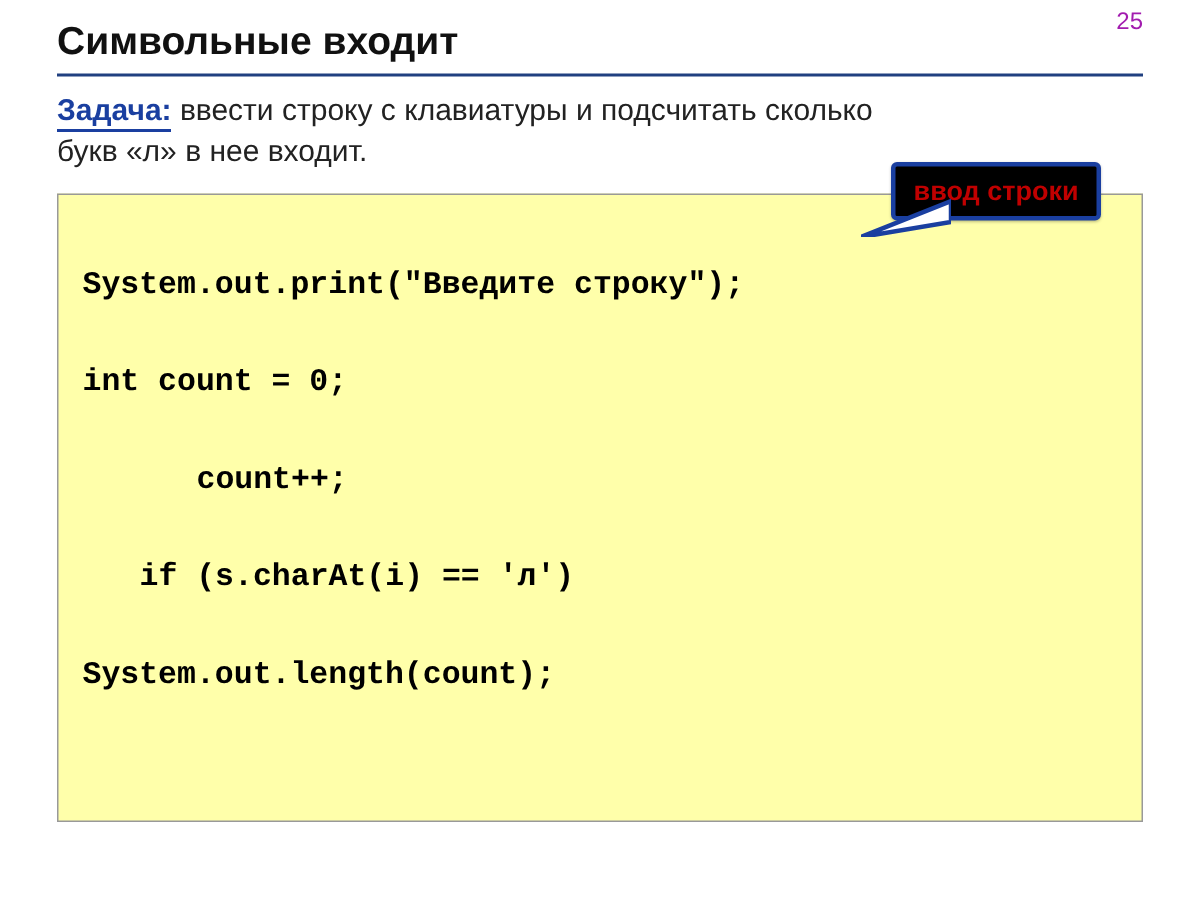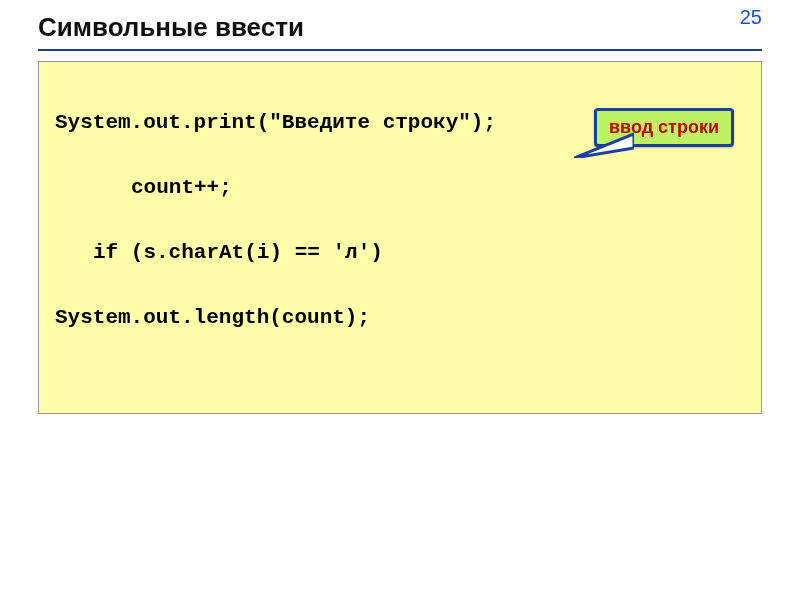--- a/index.html
+++ b/index.html
@@ -1,42 +1,46 @@
 <!DOCTYPE html>
 <html><head>
 <meta charset="utf-8">
 <style>
   html,body{margin:0;padding:0;width:800px;height:600px;background:#fff;font-family:Arial,Helvetica,sans-serif;}
   .slide{position:relative;width:800px;height:600px;box-sizing:border-box;padding:10px 38px 0 38px;}
-  .pagenum{position:absolute;top:6px;right:38px;font-size:20px;color:#1d4ed8;}
+  .pagenum{position:absolute;top:6px;right:38px;font-size:16px;color:#a21caf;}
   .title{font-size:26px;font-weight:bold;color:#111;margin:2px 0 6px 0;}
   .rule{border:none;border-top:2px solid #204080;margin:0 0 10px 0;}
   .task{font-size:20px;color:#222;line-height:1.35;margin:0 0 14px 0;max-width:560px;}
   .task b{color:#1a3fa0;border-bottom:2px solid #1a3fa0;padding-bottom:1px;}
   .codeblock{position:relative;background:#ffffaa;border:1px solid #999;padding:12px 16px 14px 16px;font-family:"Courier New",monospace;font-size:21px;font-weight:bold;color:#000;line-height:1.55;white-space:pre;}
   .codeblock .l{display:block;}
   .i1{padding-left:38px;}
   .i2{padding-left:76px;}
   .callout{position:absolute;z-index:3;}
-  .callout .box{background:#bef264;border:3px solid #1a3fa0;border-radius:4px;padding:6px 12px;font-family:Arial,sans-serif;font-size:18px;font-weight:bold;color:#c00000;white-space:nowrap;box-shadow:0 1px 2px rgba(0,0,0,0.25);}
+  .callout .box{background:#000000;border:3px solid #1a3fa0;border-radius:4px;padding:6px 12px;font-family:Arial,sans-serif;font-size:18px;font-weight:bold;color:#c00000;white-space:nowrap;box-shadow:0 1px 2px rgba(0,0,0,0.25);}
   .c1{top:108px;right:66px;}
   .c1 svg{position:absolute;right:100px;top:22px;}
   .c2{top:184px;right:56px;}
   .c2 svg{position:absolute;right:120px;top:26px;}
 </style>
 </head>
 <body>
 
 <div class="slide">
   <div class="pagenum">25</div>
-  <div class="title">Символьные ввести</div>
+  <div class="title">Символьные входит</div>
   <hr class="rule">
+  <p class="task">
+    <b>Задача:</b><span> ввести строку с клавиатуры и подсчитать сколько букв «л» в нее входит.</span>
+  </p>
 
   <div class="codeblock">
 <span class="l">System.out.print("Введите строку");</span>
+<span class="l">int count = 0;</span>
 <span class="l i2">count++;</span>
 <span class="l i1">if (s.charAt(i) == 'л')</span>
 <span class="l">System.out.length(count);</span>
   </div>
 
   <div class="callout c1">
     <svg width="60" height="28">
       <polygon points="60,4 60,18 0,28" fill="#fff" stroke="#1a3fa0" stroke-width="3" stroke-linejoin="round"></polygon>
     </svg>
     <div class="box">ввод строки</div>

